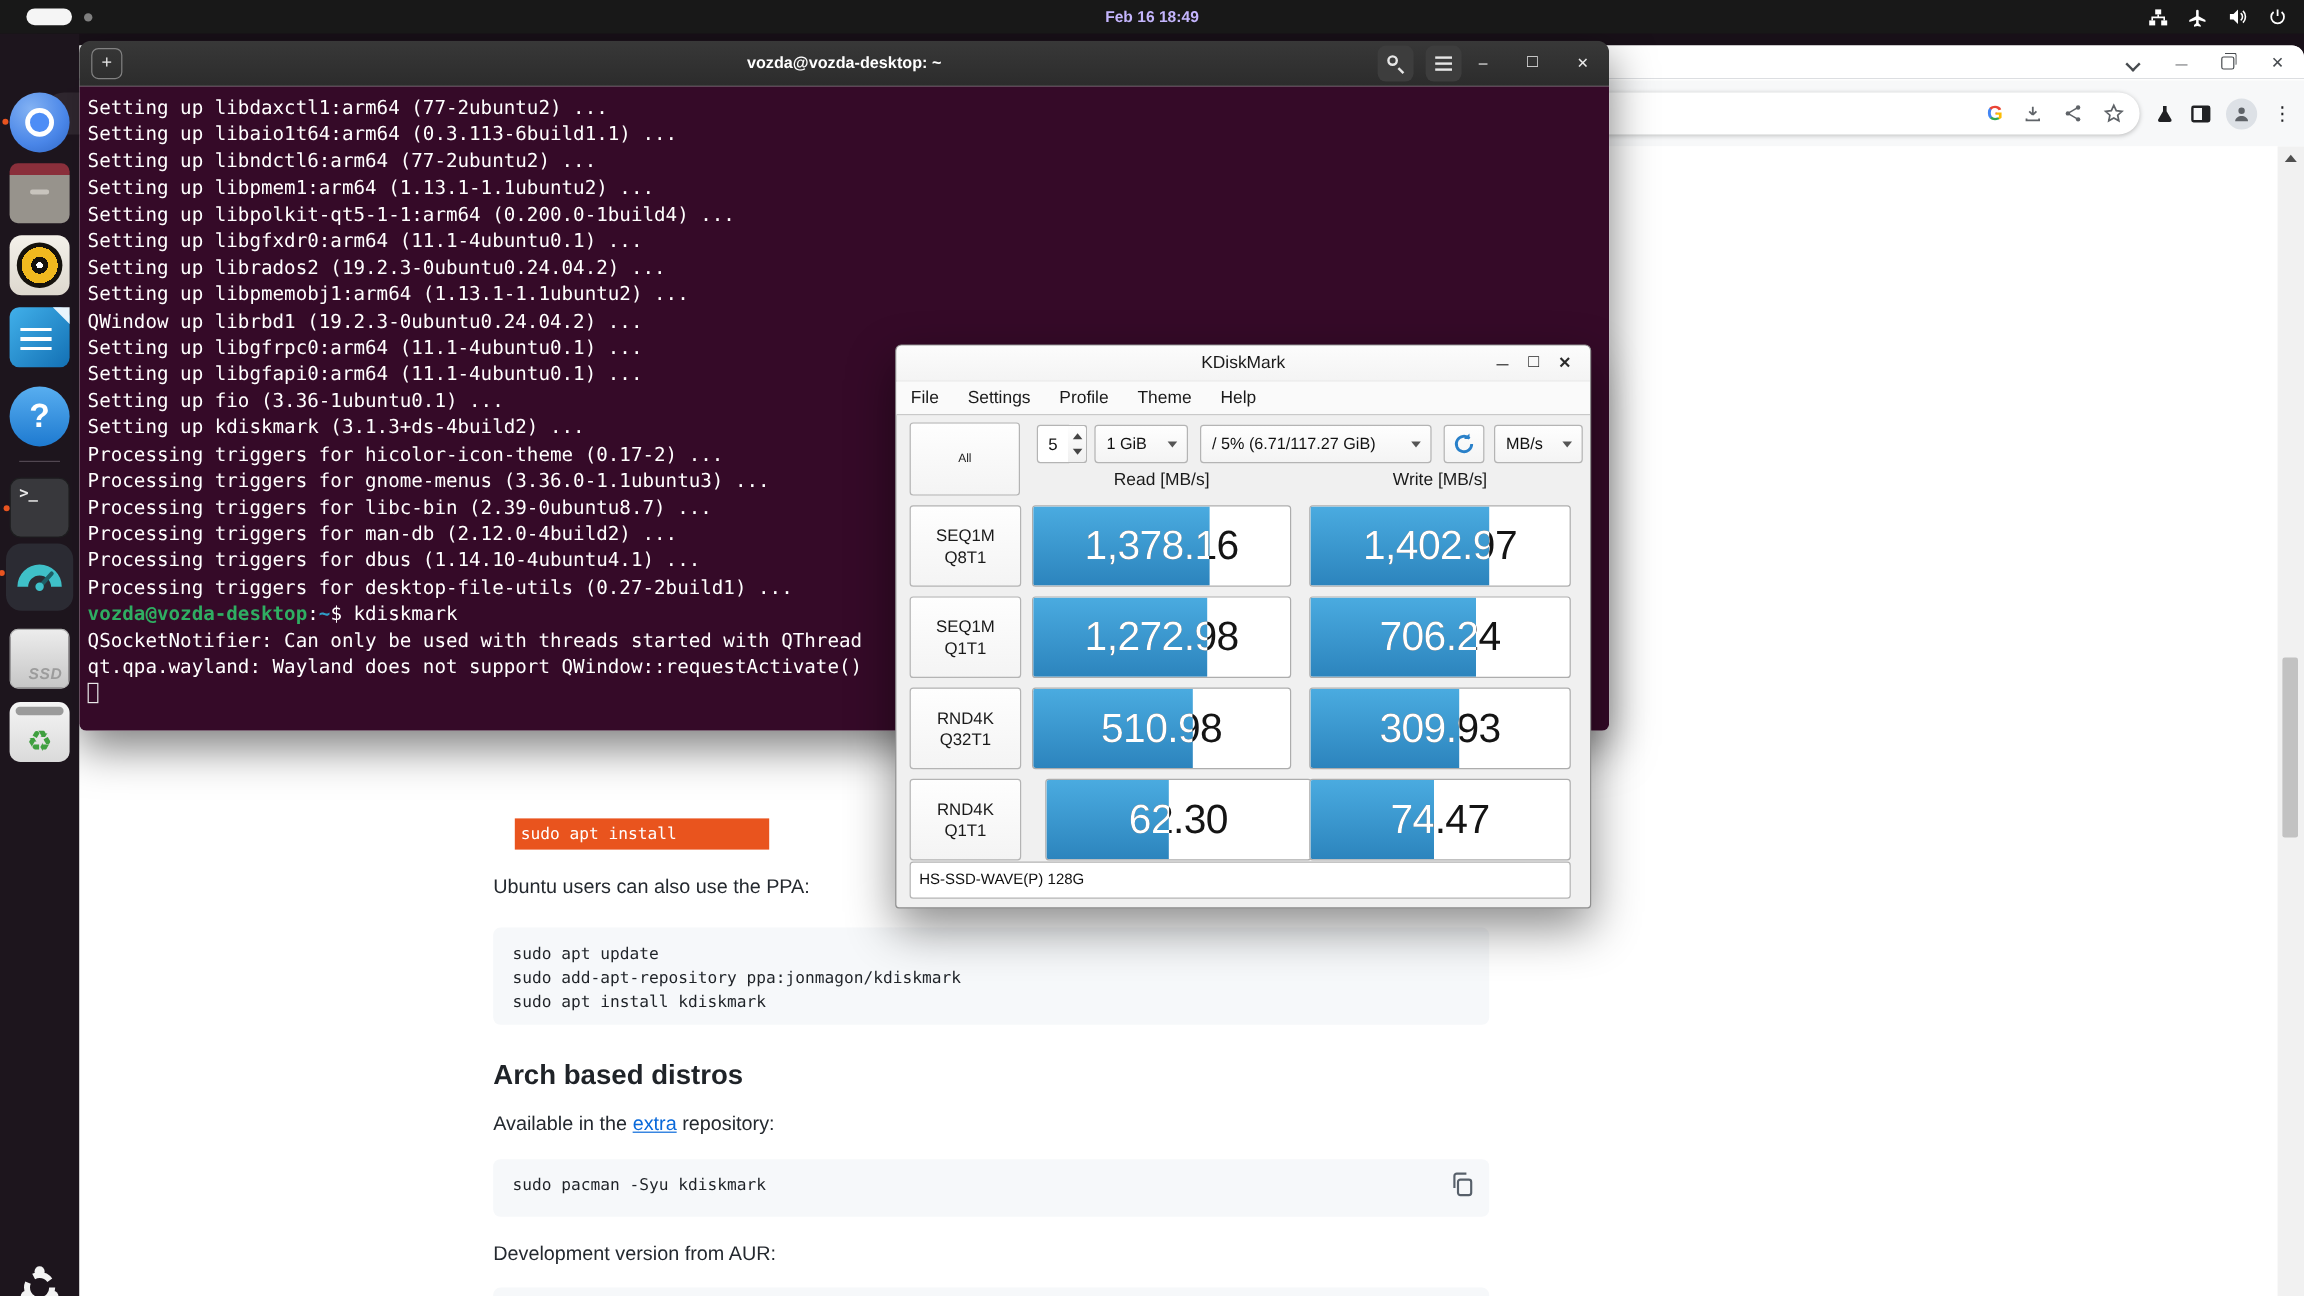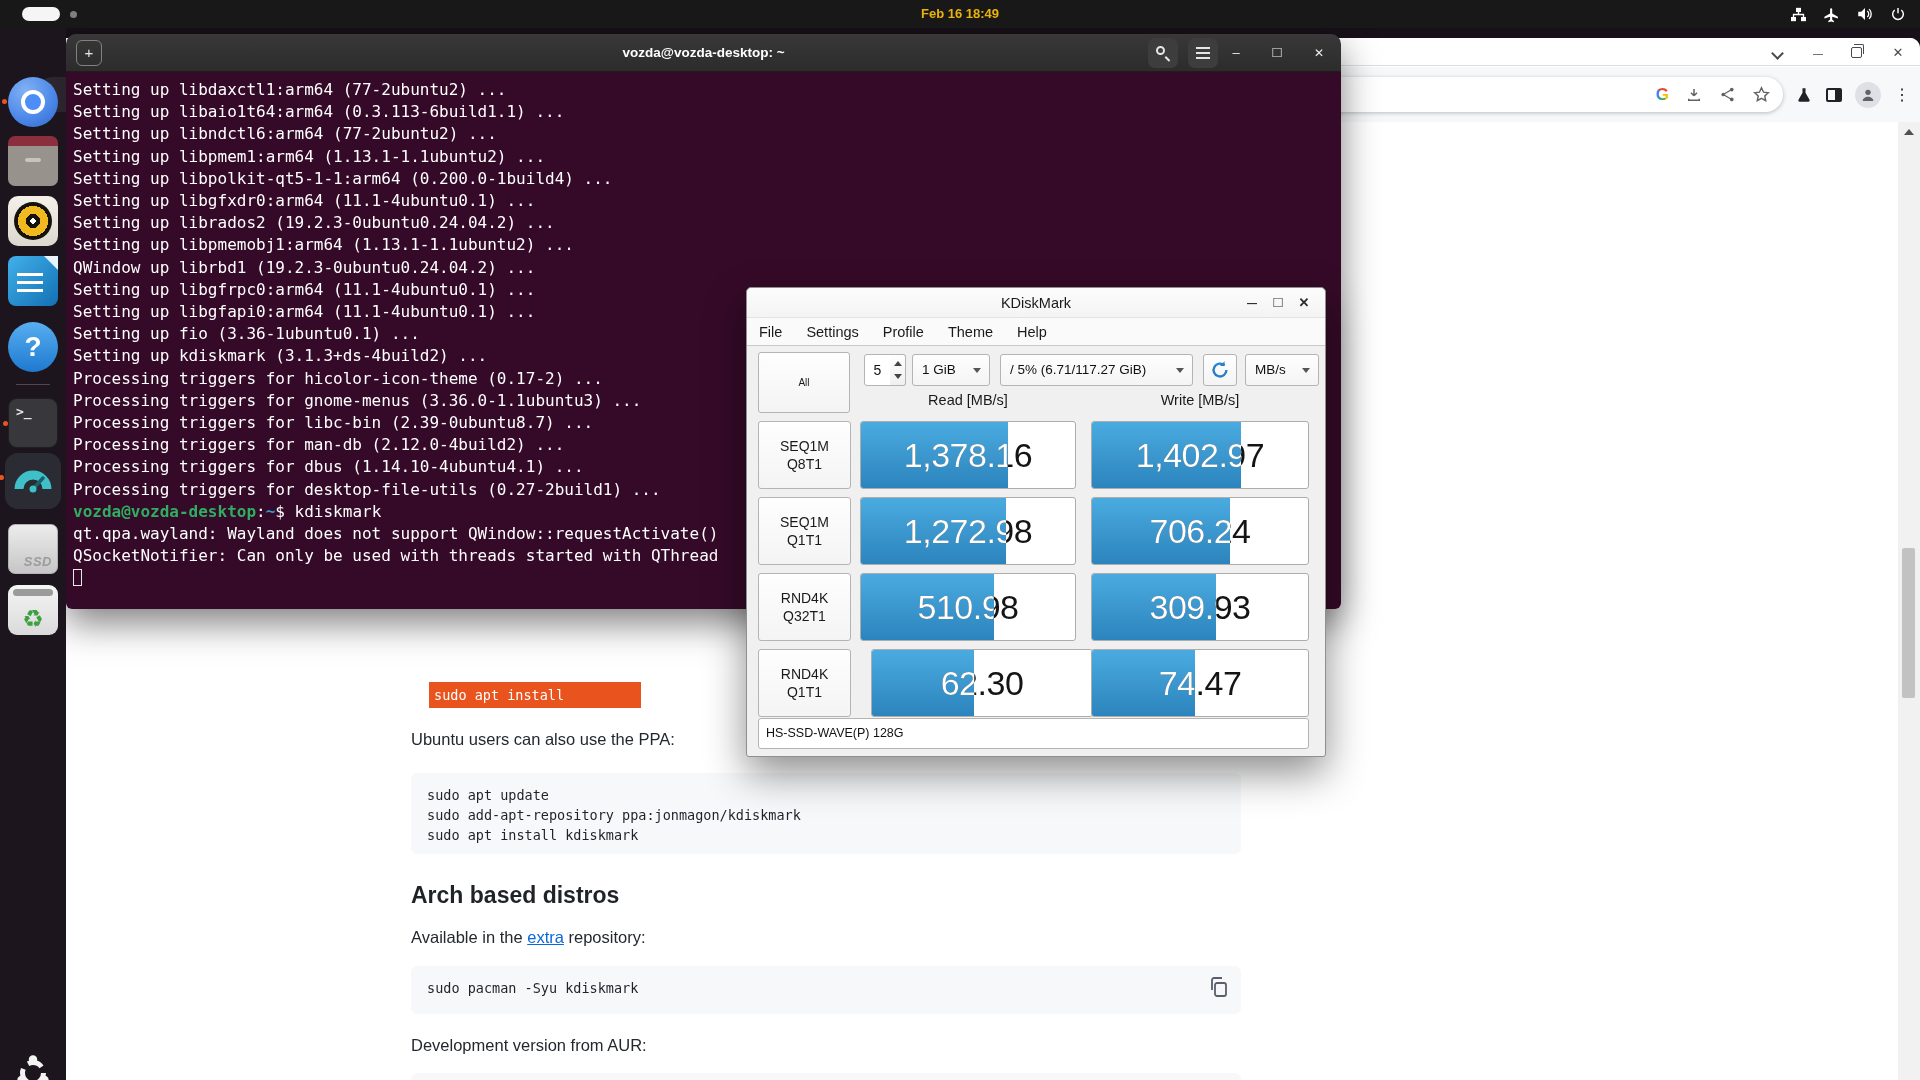--- a/index.html
+++ b/index.html
@@ -5,21 +5,21 @@
 * { margin:0; padding:0; box-sizing:border-box; }
 html,body { width:1920px; height:1080px; overflow:hidden; }
 body { font-family:"Liberation Sans", sans-serif; }
 .screen { position:relative; width:1920px; height:1080px; background:#181018; overflow:hidden; }
 
 
 .topbar { position:absolute; left:0; top:0; width:1920px; height:28px; background:#181818; z-index:50; }
 .ws-ind { position:absolute; left:22px; top:7px; display:flex; align-items:center; gap:10px; }
 .ws-pill { width:38px; height:14px; border-radius:7px; background:#f5f5f5; }
 .ws-dot { width:7px; height:7px; border-radius:50%; background:#7f7f7f; }
-.clock { position:absolute; left:0; right:0; top:0; height:28px; text-align:center; line-height:28px; color:#eab308; font-size:13px; font-weight:600; }
+.clock { position:absolute; left:0; right:0; top:0; height:28px; text-align:center; line-height:28px; color:#c4b5fd; font-size:13px; font-weight:600; }
 .tray { position:absolute; right:14px; top:0; height:28px; display:flex; align-items:center; gap:16px; }
 .tray svg { display:block; }
 
 
 .dock { position:absolute; left:0; top:28px; width:66px; height:1052px; background:rgba(30,22,30,0.92); z-index:40; }
 .dock-item { position:absolute; left:8px; width:50px; height:50px; }
 .dock-item.running::before { content:""; position:absolute; left:-6px; top:22px; width:5px; height:5px; border-radius:50%; background:#e95420; }
 .ic-chromium { border-radius:50%; background:radial-gradient(circle at 35% 28%, #83b2f3, #4a86e8 60%, #2f66c4); }
 .ic-chromium::after { content:""; position:absolute; left:13px; top:13px; width:16px; height:16px; border:4px solid #fff; border-radius:50%; background:#4d8df6; }
 .ic-files { border-radius:7px; background:linear-gradient(#8a2f3b 0 20%, #97938c 20%); }
@@ -228,22 +228,22 @@
         <div class="tline"><span>Setting up libgfapi0:arm64 (11.1-4ubuntu0.1) ...</span></div>
         <div class="tline"><span>Setting up fio (3.36-1ubuntu0.1) ...</span></div>
         <div class="tline"><span>Setting up kdiskmark (3.1.3+ds-4build2) ...</span></div>
         <div class="tline"><span>Processing triggers for hicolor-icon-theme (0.17-2) ...</span></div>
         <div class="tline"><span>Processing triggers for gnome-menus (3.36.0-1.1ubuntu3) ...</span></div>
         <div class="tline"><span>Processing triggers for libc-bin (2.39-0ubuntu8.7) ...</span></div>
         <div class="tline"><span>Processing triggers for man-db (2.12.0-4build2) ...</span></div>
         <div class="tline"><span>Processing triggers for dbus (1.14.10-4ubuntu4.1) ...</span></div>
         <div class="tline"><span>Processing triggers for desktop-file-utils (0.27-2build1) ...</span></div>
         <div class="tline"><span style="color:#2fae62;font-weight:bold">vozda@vozda-desktop</span><span>:</span><span style="color:#2f9ec9;font-weight:bold">~</span><span>$ kdiskmark</span></div>
+        <div class="tline"><span>QSocketNotifier: Can only be used with threads started with QThread</span></div>
         <div class="tline"><span>qt.qpa.wayland: Wayland does not support QWindow::requestActivate()</span></div>
-        <div class="tline"><span>QSocketNotifier: Can only be used with threads started with QThread</span></div>
         <div class="tline"><span class="t-cursor"></span></div>
       </div>
   </div>
 
   <div class="kdm">
     <div class="k-titlebar">
       <div class="k-title">KDiskMark</div>
       <div class="k-ctl k-min" style="right:62px;"></div>
       <div class="k-ctl k-max" style="right:36px;"></div>
       <div class="k-ctl k-close" style="right:10px;"></div>

